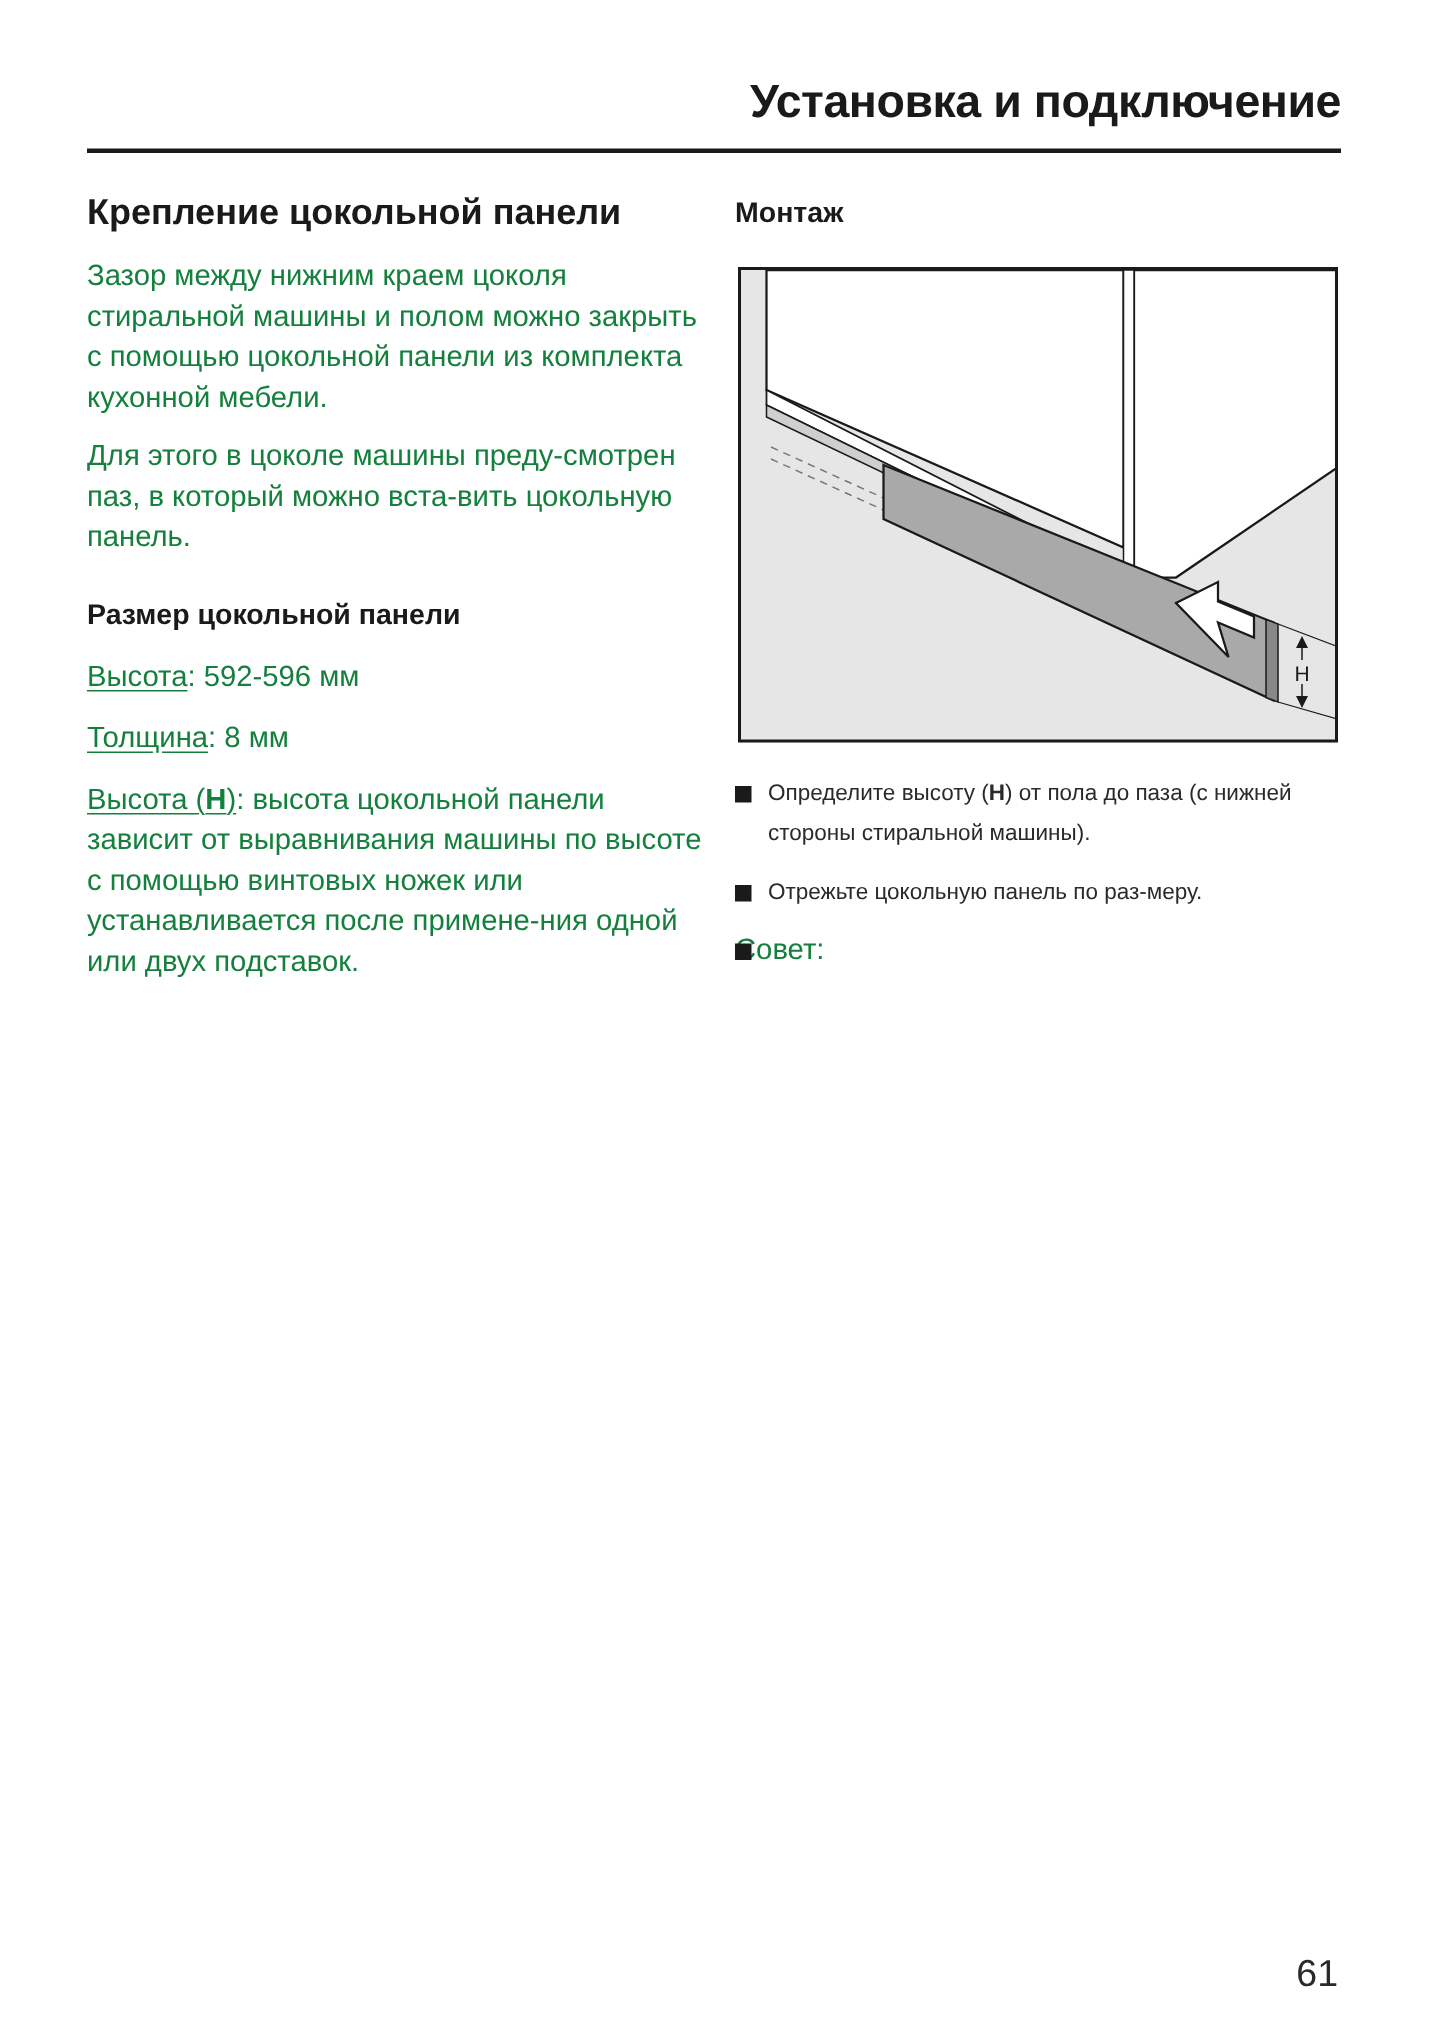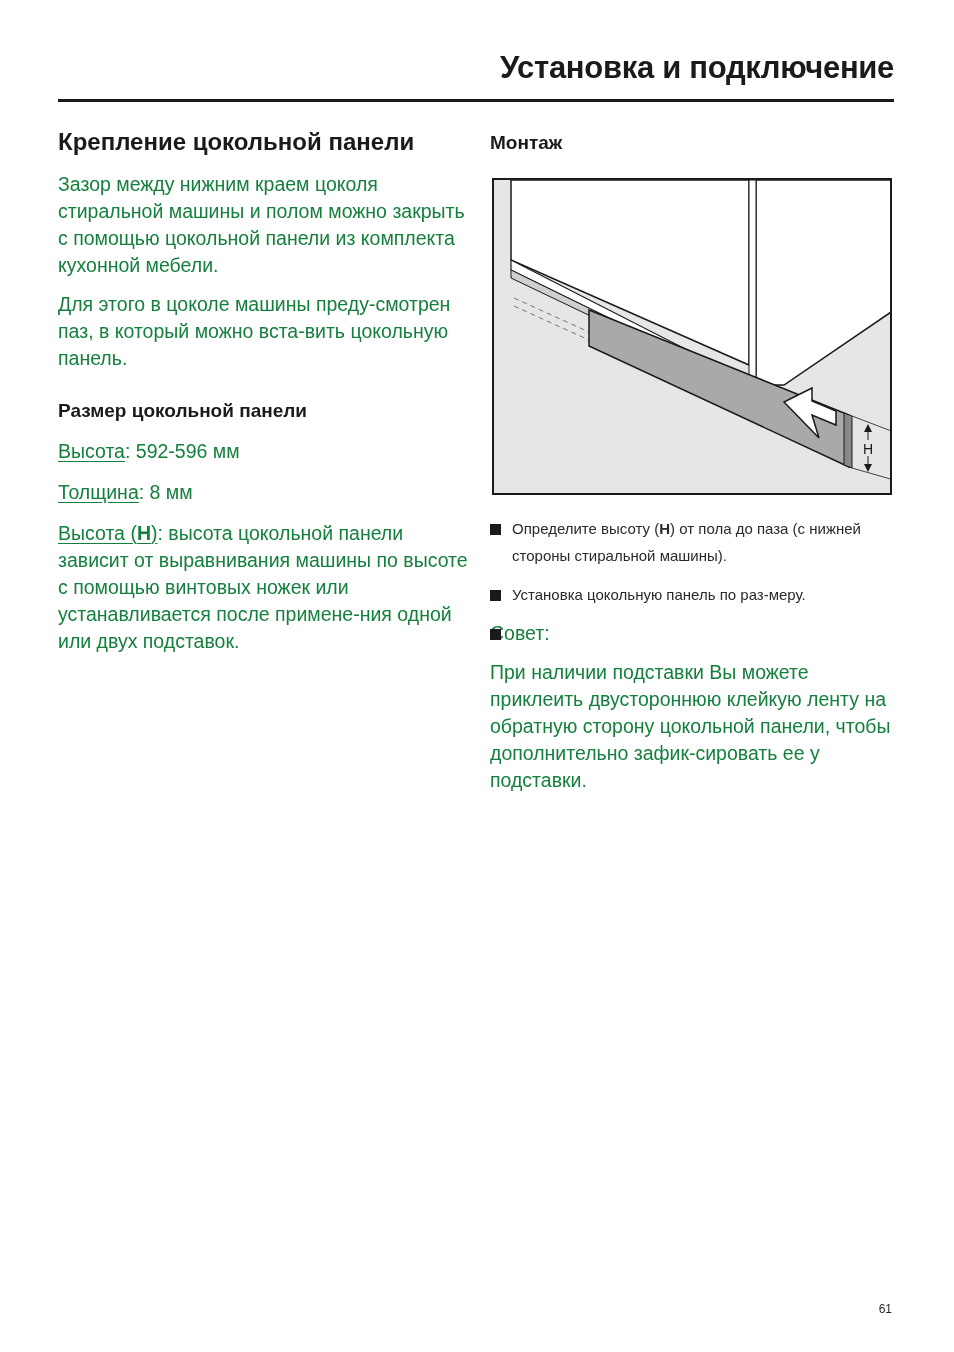--- a/index.html
+++ b/index.html
@@ -12,21 +12,21 @@
   h2 { font-size: 24px; font-weight: bold; line-height: 31px; margin: 0 0 14px 0; }
   h3 { font-size: 19px; font-weight: bold; margin: 0 0 14px 0; line-height: 26px; }
   p { font-size: 19.5px; line-height: 27px; margin: 0 0 12px 0; color: #15803d; }
   .u { text-decoration: underline; text-underline-offset: 3px; }
   .b { font-weight: bold; }
   .figure { width: 400px; height: 317px; border: 2px solid #1a1a1a; box-sizing: border-box; margin: 22px 0 20px 2px; position: relative; background: #e6e6e6; overflow: hidden; }
   .figure svg { position: absolute; left: 0; top: 0; }
   ul.steps { list-style: none; margin: 0; padding: 0; }
   ul.steps li { position: relative; padding-left: 22px; font-size: 15px; line-height: 27px; margin: 0 0 12px 0; color: #2a2a2a; }
   ul.steps li .bullet { position: absolute; left: 0; top: 9px; width: 11px; height: 11px; background: #1a1a1a; }
-  .page-num { position: absolute; right: 62px; top: 1302px; font-size: 12px; color: #2a2a2a; }
+  .page-num { position: absolute; right: 62px; top: 1302px; font-size: 25px; color: #2a2a2a; }
   .right-col h3 { margin-bottom: 0; }
 </style>
 </head>
 <body>
 
 <div class="header-title">Установка и подключение</div>
 <div class="header-rule"></div>
 
 <div class="left-col">
   <h2>Крепление цокольной панели</h2>
@@ -77,23 +77,22 @@
     </svg>
   </div>
 
   <ul class="steps">
     <li>
       <span class="bullet"></span>
       <span>Определите высоту (</span><span class="b">H</span><span>) от пола до паза (с нижней стороны стиральной машины).</span>
     </li>
     <li>
       <span class="bullet"></span>
-      <span>Установка цокольную панель по раз-меру.</span>
+      <span>Отрежьте цокольную панель по раз-меру.</span>
     </li>
     <li>
       <span class="bullet"></span>
     </li>
   </ul>
   <p>Совет:</p>
-  <p>При наличии подставки Вы можете приклеить двустороннюю клейкую ленту на обратную сторону цокольной панели, чтобы дополнительно зафик-сировать ее у подставки.</p>
 </div>
 
 <div class="page-num">61</div>
 
 </body></html>

